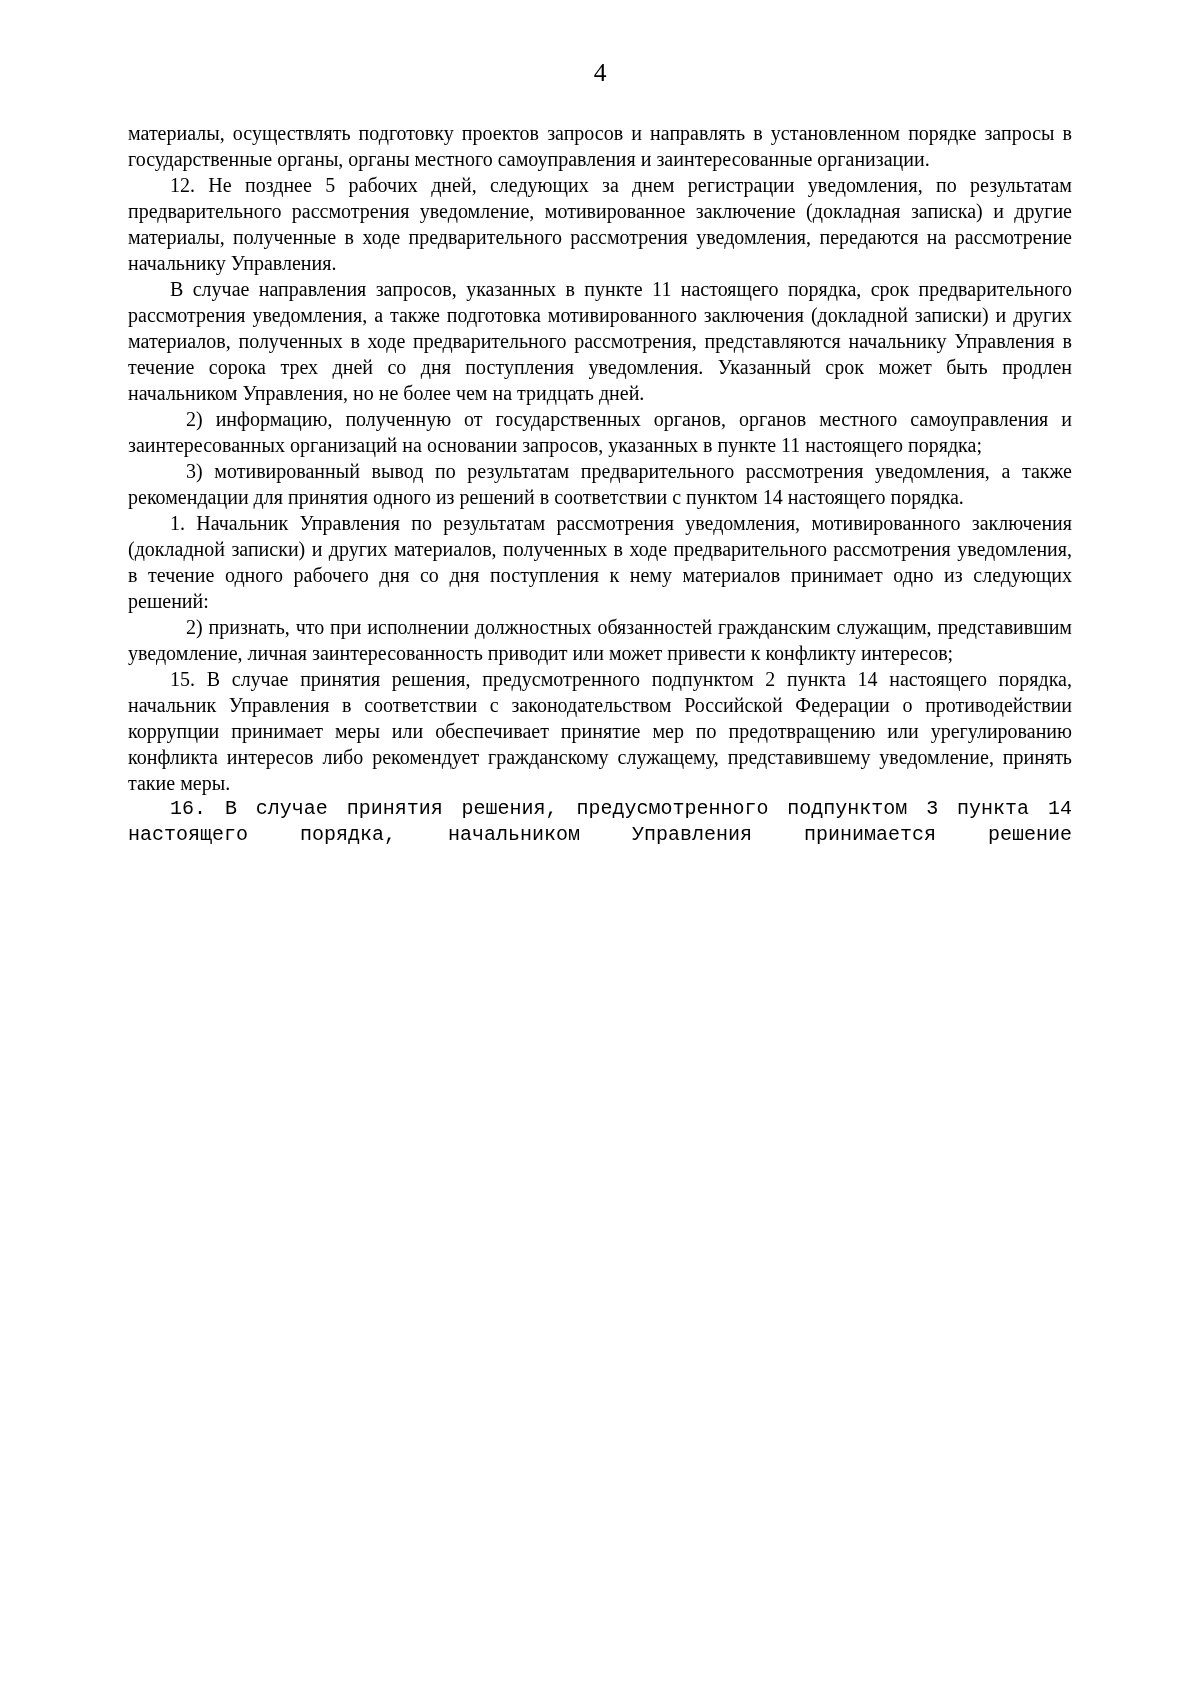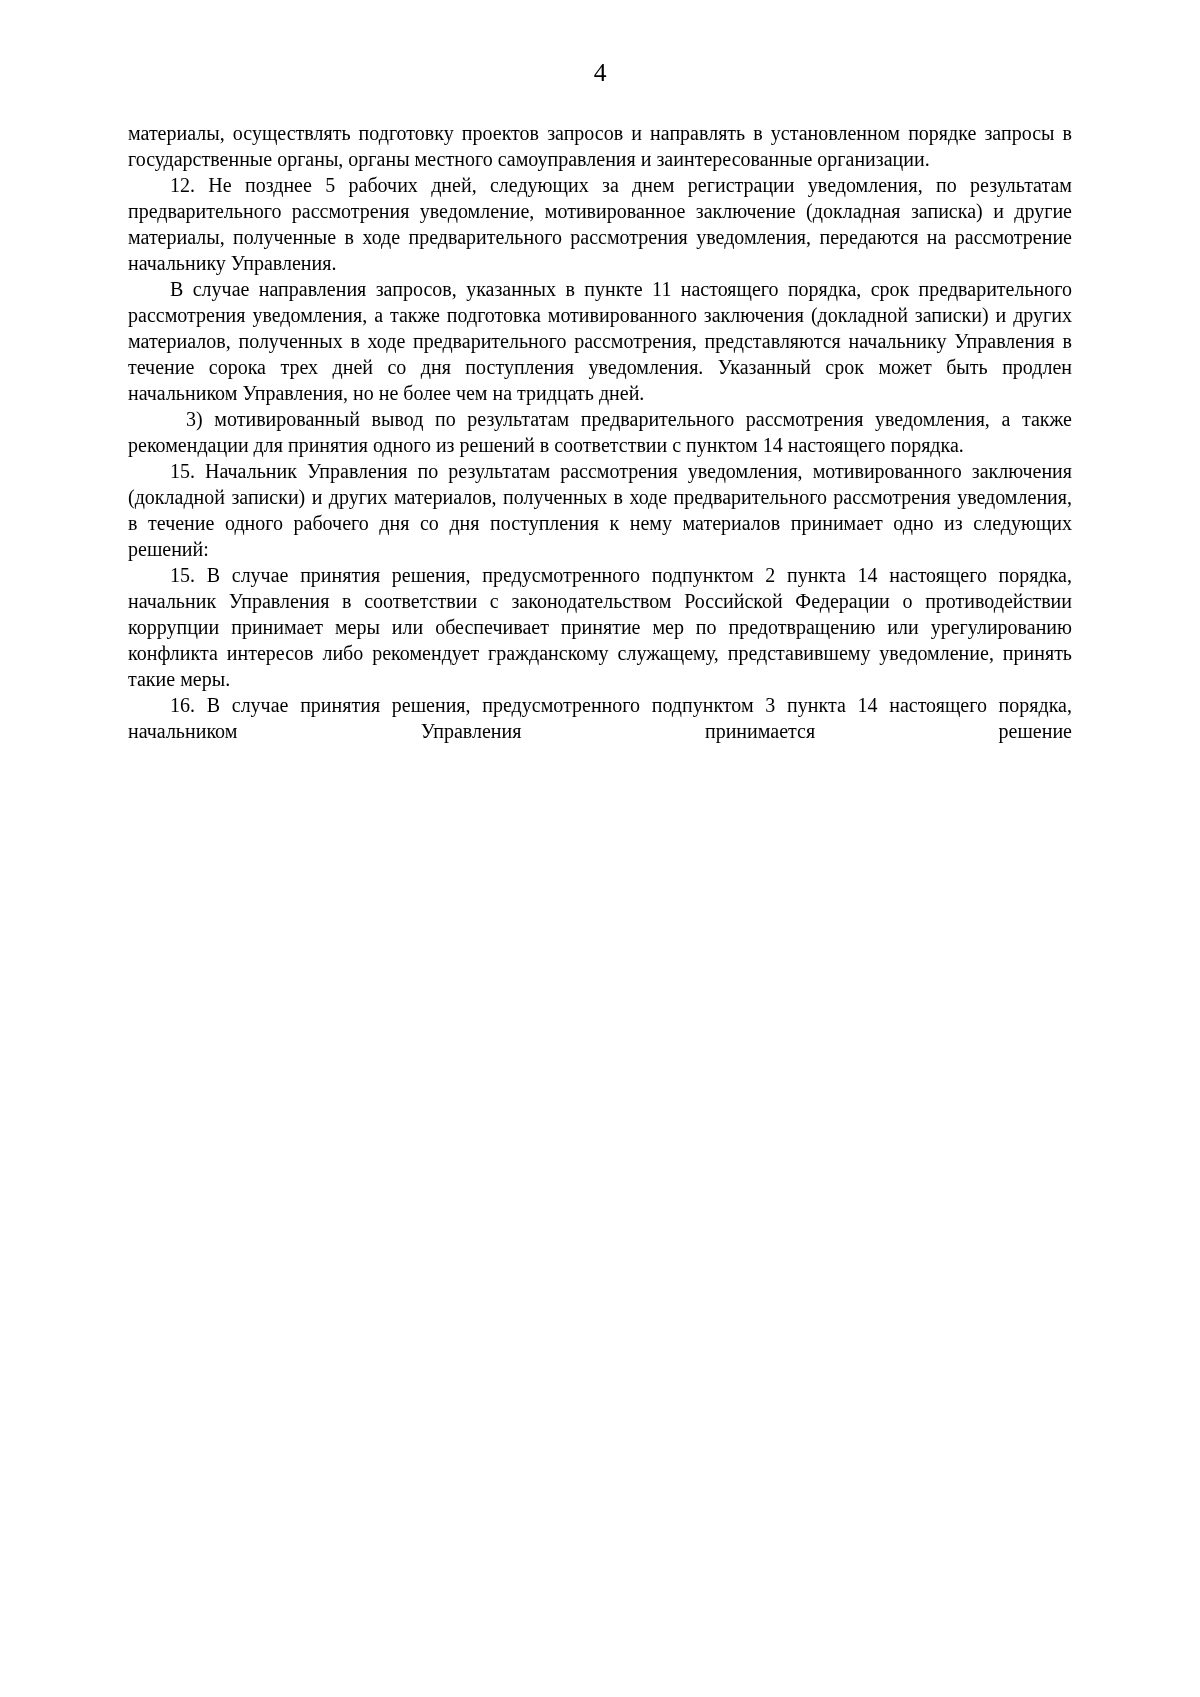--- a/index.html
+++ b/index.html
@@ -38,45 +38,48 @@
   }
   p.ind-small {
     text-indent: 42px;
   }
   p.ind-large {
     text-indent: 58px;
   }
   
   .stretch-last {
     text-align-last: justify;
+    font-family: Liberation Mono, monospace;
   }
 </style>
 </head>
 <body>
 
 <div class="page">
 
   <div class="page-number">4</div>
 
   <div class="body-text">
 
     <p>материалы, осуществлять подготовку проектов запросов и направлять в установленном порядке запросы в государственные органы, органы местного самоуправления и заинтересованные организации.</p>
 
     <p class="ind-small">12. Не позднее 5 рабочих дней, следующих за днем регистрации уведомления, по результатам предварительного рассмотрения уведомление, мотивированное заключение (докладная записка) и другие материалы, полученные в ходе предварительного рассмотрения уведомления, передаются на рассмотрение начальнику Управления.</p>
 
     <p class="ind-small">В случае направления запросов, указанных в пункте 11 настоящего порядка, срок предварительного рассмотрения уведомления, а также подготовка мотивированного заключения (докладной записки) и других материалов, полученных в ходе предварительного рассмотрения, представляются начальнику Управления в течение сорока трех дней со дня поступления уведомления. Указанный срок может быть продлен начальником Управления, но не более чем на тридцать дней.</p>
 
 
 
+    <p class="ind-large">2) информацию, полученную от государственных органов, органов местного самоуправления и заинтересованных организаций на основании запросов, указанных в пункте 11 настоящего порядка;</p>
 
     <p class="ind-large">3) мотивированный вывод по результатам предварительного рассмотрения уведомления, а также рекомендации для принятия одного из решений в соответствии с пунктом 14 настоящего порядка.</p>
 
-    <p class="ind-small">15. Начальник Управления по результатам рассмотрения уведомления, мотивированного заключения (докладной записки) и других материалов, полученных в ходе предварительного рассмотрения уведомления, в течение одного рабочего дня со дня поступления к нему материалов принимает одно из следующих решений:</p>
+    <p class="ind-small">1. Начальник Управления по результатам рассмотрения уведомления, мотивированного заключения (докладной записки) и других материалов, полученных в ходе предварительного рассмотрения уведомления, в течение одного рабочего дня со дня поступления к нему материалов принимает одно из следующих решений:</p>
 
 
+    <p class="ind-large">2) признать, что при исполнении должностных обязанностей гражданским служащим, представившим уведомление, личная заинтересованность приводит или может привести к конфликту интересов;</p>
 
 
 
     <p class="ind-small">15. В случае принятия решения, предусмотренного подпунктом 2 пункта 14 настоящего порядка, начальник Управления в соответствии с законодательством Российской Федерации о противодействии коррупции принимает меры или обеспечивает принятие мер по предотвращению или урегулированию конфликта интересов либо рекомендует гражданскому служащему, представившему уведомление, принять такие меры.</p>
 
     <p class="ind-small stretch-last">16. В случае принятия решения, предусмотренного подпунктом 3 пункта 14 настоящего порядка, начальником Управления принимается решение</p>
 
   </div>
 
 </div>

